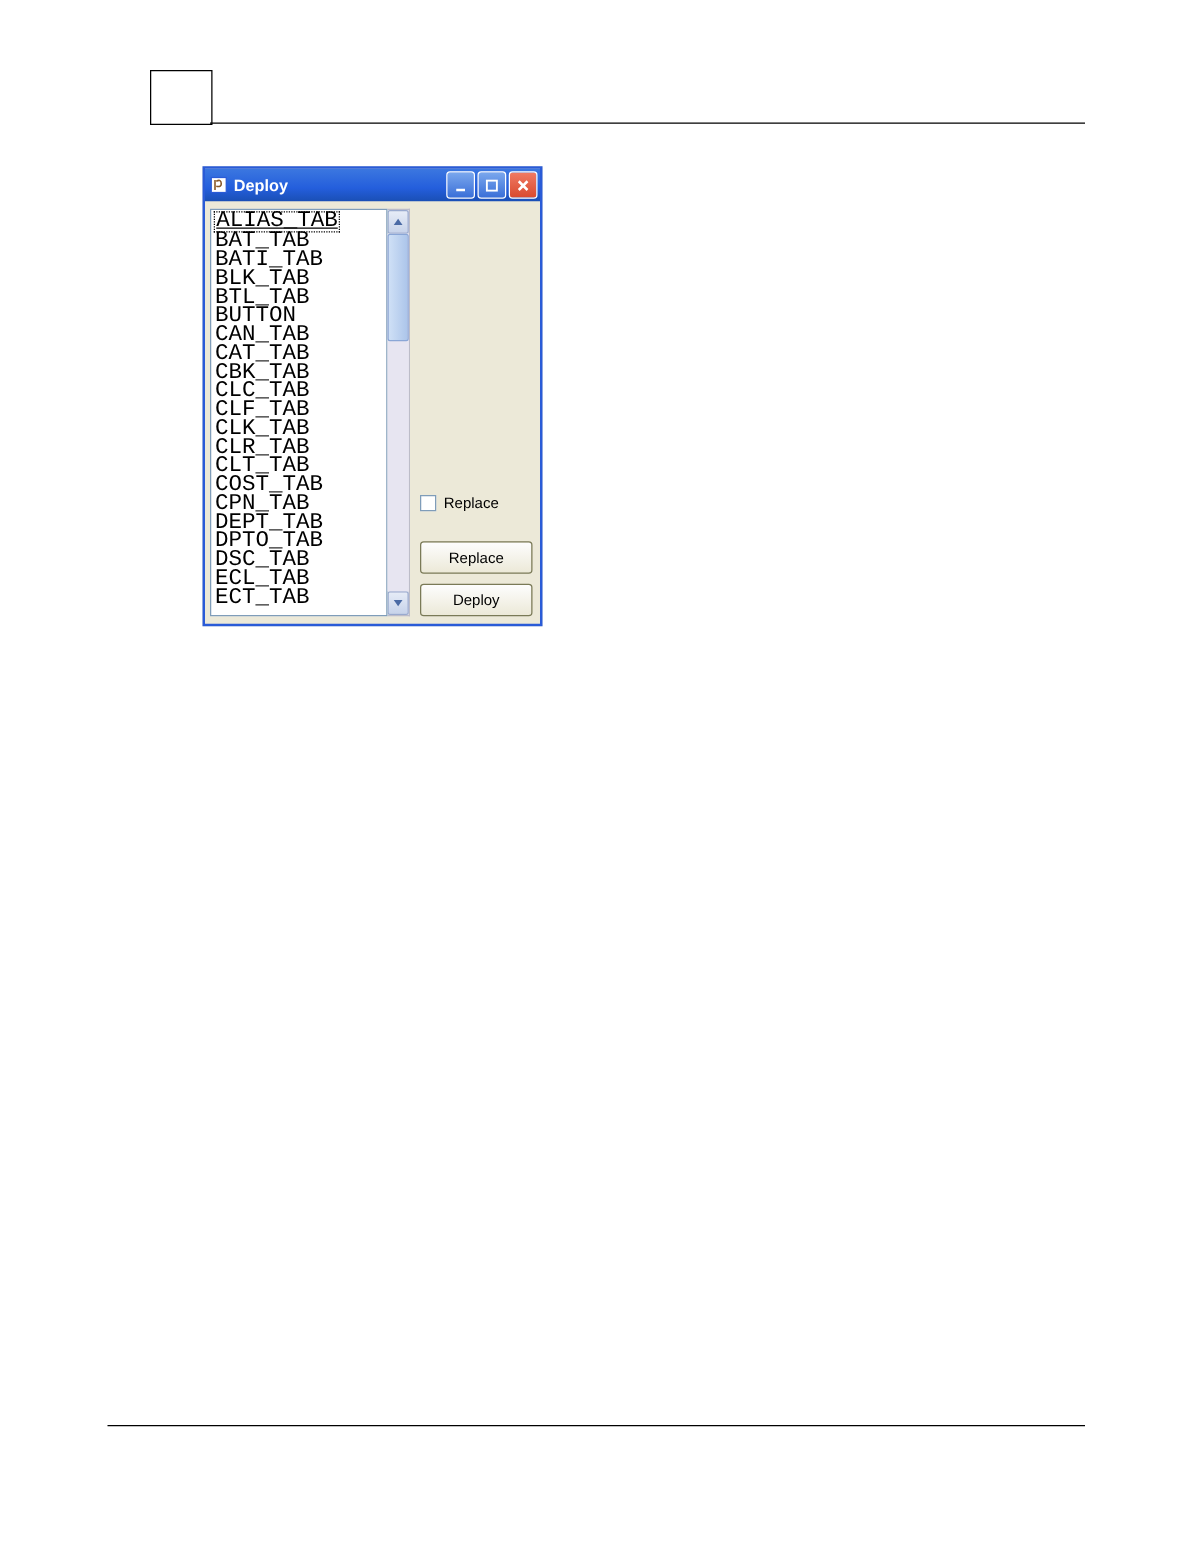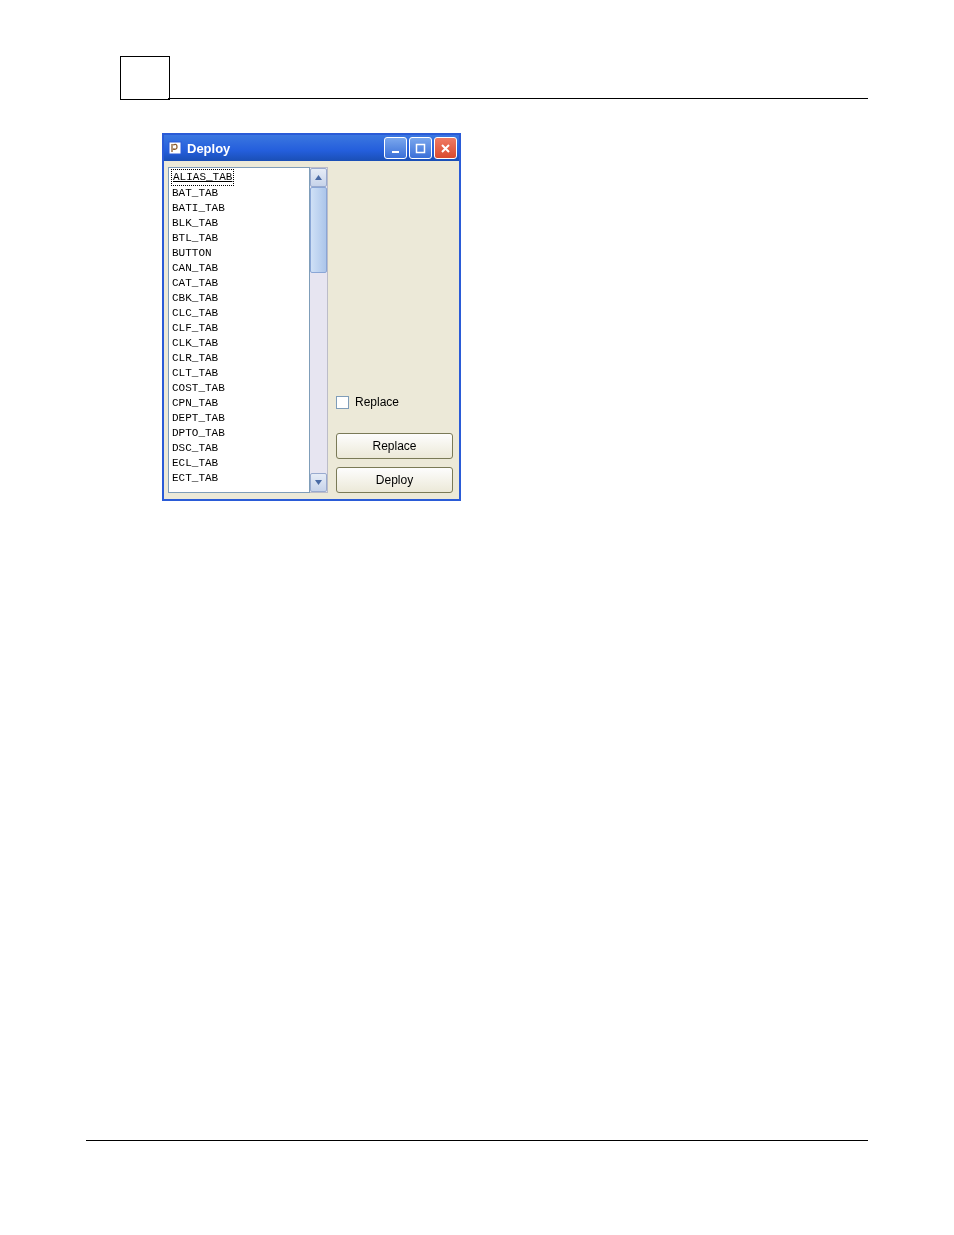--- a/index.html
+++ b/index.html
@@ -3,33 +3,33 @@
 <meta charset="utf-8">
 <style>
   html,body{margin:0;padding:0;background:#fff;font-family:Arial,Helvetica,sans-serif;color:#000;}
   .page{width:954px;height:1235px;position:relative;box-sizing:border-box;}
   
   .header-box{position:absolute;left:120px;top:56px;width:48px;height:42px;border:1px solid #000;background:#fff;}
   .header-rule{position:absolute;left:168px;top:98px;width:700px;height:0;border-top:1px solid #000;}
   .footer-rule{position:absolute;left:86px;top:1140px;width:782px;height:0;border-top:1px solid #000;}
 
   
-  .dialog-wrap{position:absolute;left:162px;top:133px;width:299px;height:368px;}
+  .dialog-wrap{position:absolute;left:162px;top:133px;width:272px;height:368px;}
   .dialog{width:100%;height:100%;border:2px solid #2a5bd7;background:#ece9d8;box-sizing:border-box;}
   .titlebar{height:26px;background:linear-gradient(to bottom,#3b77e0 0%,#245edc 60%,#1a4fb5 100%);color:#fff;display:flex;align-items:center;padding:0 2px 0 4px;}
   .titlebar-icon{width:14px;height:14px;margin-right:5px;flex:none;}
   .titlebar-title{font-weight:bold;font-size:13px;flex:1;white-space:nowrap;}
   .winbtn{width:21px;height:20px;margin-left:2px;border:1px solid #fff;border-radius:3px;display:flex;align-items:center;justify-content:center;}
   .winbtn svg{display:block;}
   .winbtn.min,.winbtn.max{background:linear-gradient(to bottom,#7aa7ed,#3a6fd8);}
   .winbtn.close{background:linear-gradient(to bottom,#f07a63,#d94a2f);}
 
   .dialog-body{display:flex;height:calc(100% - 26px);}
   .listpane{flex:none;width:160px;margin:6px 0 6px 4px;display:flex;}
-  .listbox{flex:1;background:#fff;border:1px solid #7f9db9;font-family:"Courier New",monospace;font-size:11px;line-height:15px;overflow:hidden;position:relative;}
+  .listbox{flex:1;background:#fff;border:1px solid #7f9db9;font-family:"Courier New",monospace;font-size:18px;line-height:15px;overflow:hidden;position:relative;}
   .listbox-inner{position:absolute;inset:0;padding:2px 0 0 3px;}
   .list-item{white-space:nowrap;cursor:default;}
   .list-item.selected{background:#fff;border:1px dotted #000;display:inline-block;padding:0 1px;margin-left:-1px;margin-top:-1px;text-decoration:underline;}
   .scrollbar{width:17px;flex:none;background:#e7e7ef;border:1px solid #bcbcc8;border-left:none;display:flex;flex-direction:column;align-items:stretch;}
   .scrollbtn{height:17px;background:linear-gradient(to bottom,#e6ecf7,#c7d3ea);border:1px solid #99aacf;border-radius:2px;display:flex;align-items:center;justify-content:center;margin:0;}
   .scrollbtn svg{display:block;}
   .scrolltrack{flex:1;position:relative;background:#e7e5f1;}
   .scrollthumb{position:absolute;left:0;right:0;top:0;height:84px;background:linear-gradient(to right,#cfe0f6,#acc5ea);border:1px solid #8aa6d6;border-radius:2px;}
 
   .sidepane{flex:1;padding:6px 6px 6px 8px;display:flex;flex-direction:column;justify-content:flex-end;gap:8px;}

